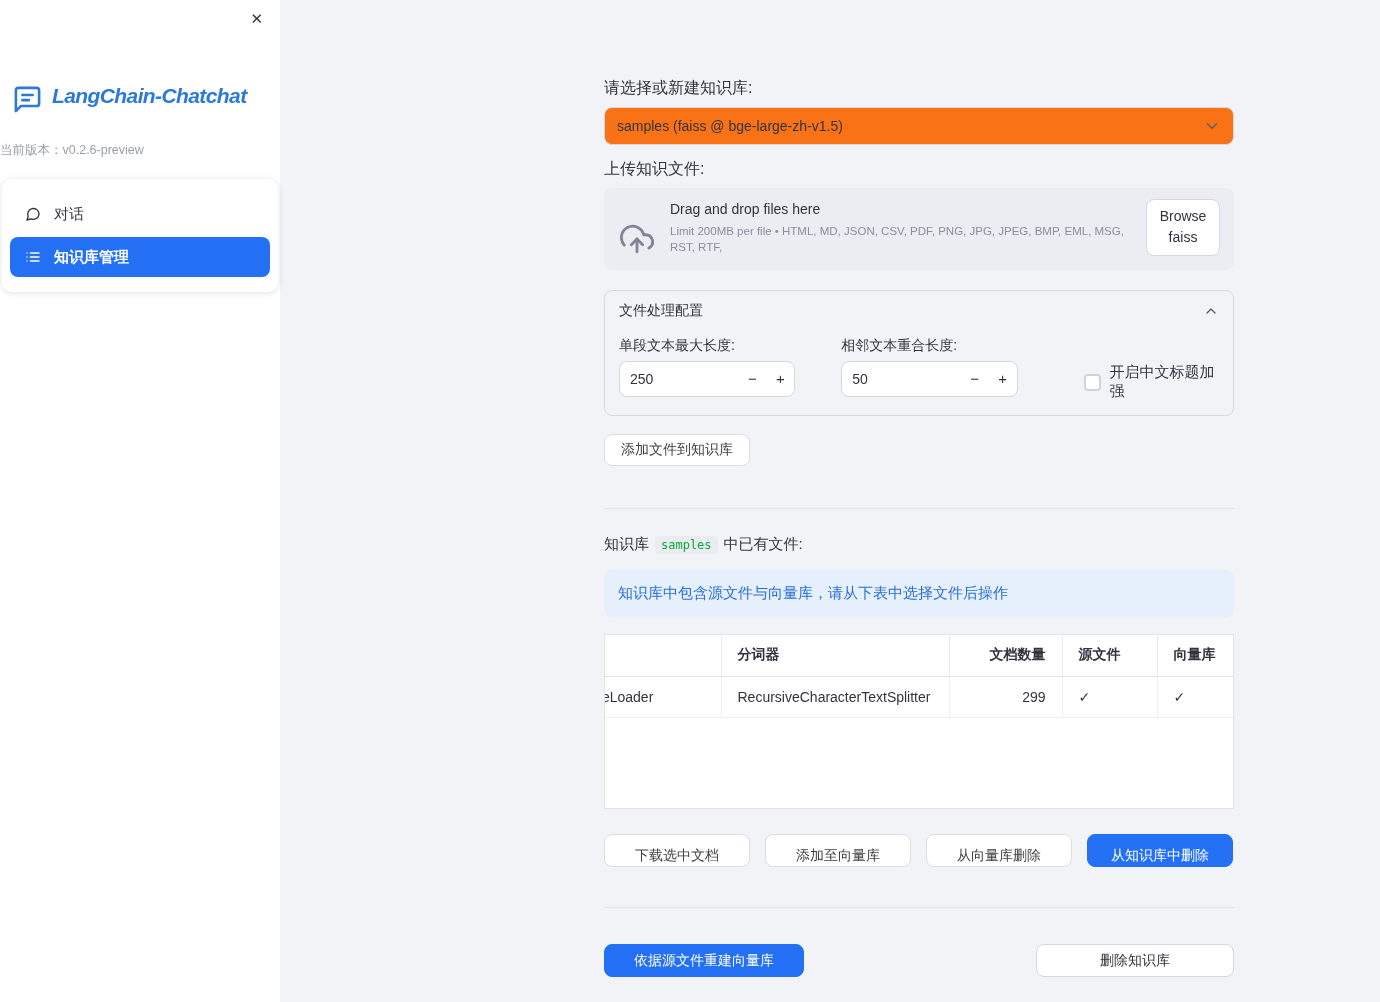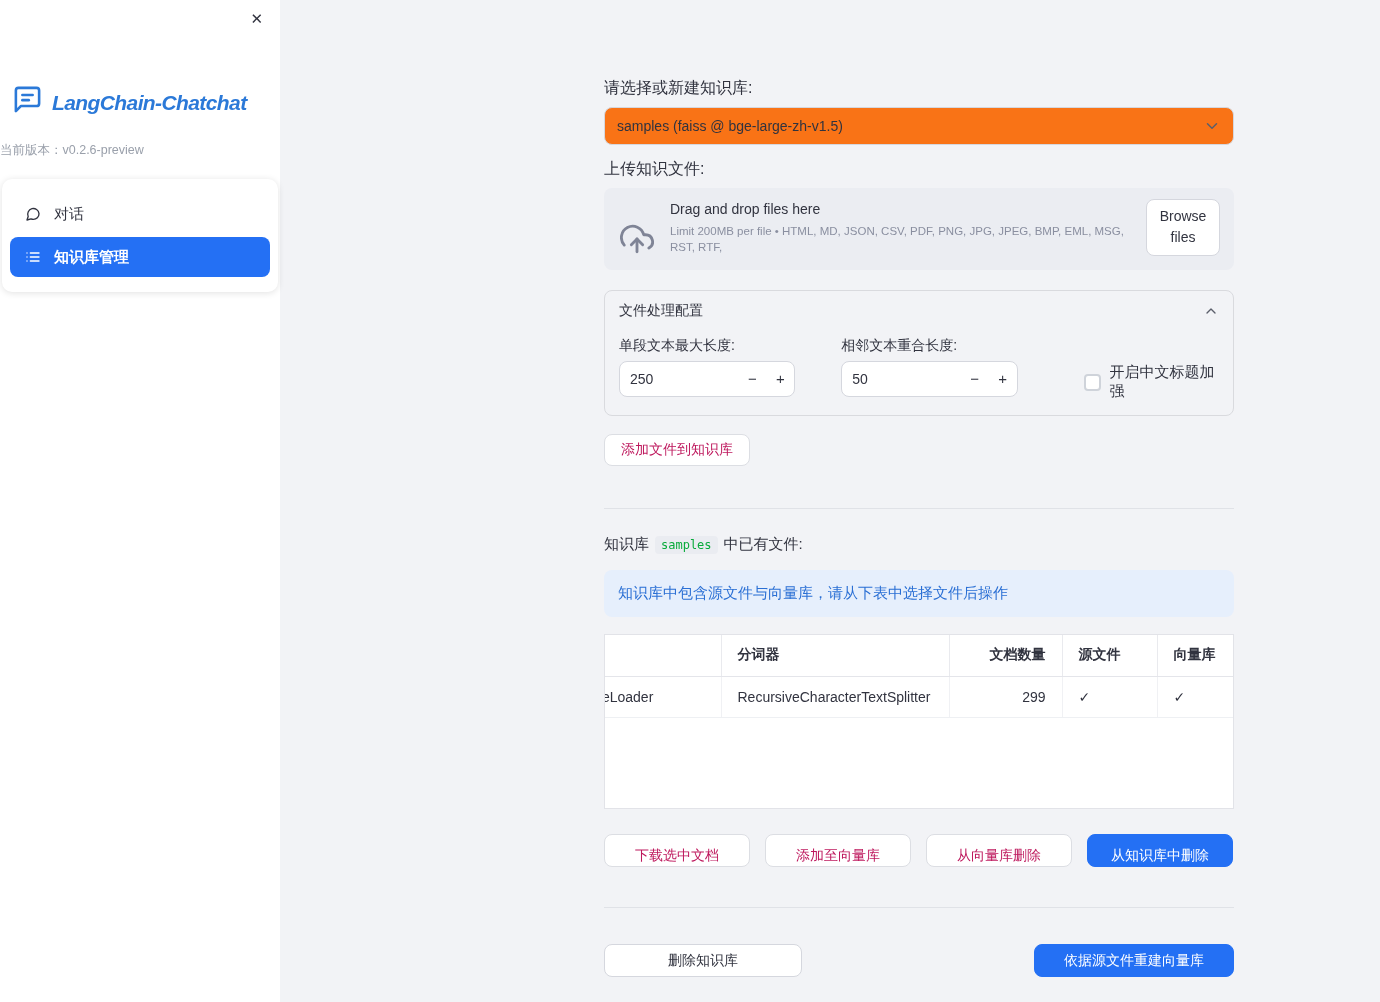--- a/index.html
+++ b/index.html
@@ -15,21 +15,21 @@
     width:1380px;height:1002px;overflow:hidden;
     font-family:"Liberation Sans",sans-serif;
     background:#f2f3f6;color:#31333f;
   }
   .app{display:flex;width:1380px;height:1002px;}
 
   
   .sidebar{width:280px;flex-shrink:0;background:#ffffff;position:relative;}
   .close-btn{position:absolute;top:7px;right:13px;background:none;border:none;
     font-size:15px;color:#31333f;cursor:pointer;padding:4px;line-height:1;font-family:inherit;}
-  .logo{display:flex;align-items:flex-end;gap:9px;margin:84px 0 0 12px;}
+  .logo{display:flex;align-items:flex-start;gap:9px;margin:84px 0 0 12px;}
   .logo-icon svg{width:31px;height:31px;display:block;color:var(--brand);}
   .logo-text{font-size:21px;font-weight:700;font-style:italic;color:var(--brand);letter-spacing:-0.6px;white-space:nowrap;}
   .version{margin-top:27px;padding-right:15px;color:#9aa0ab;font-size:12.5px;}
   .menu-card{margin:20px 2px 0 2px;background:#ffffff;border-radius:10px;
     padding:12px 8px;box-shadow:0 1px 7px rgba(0,0,0,0.12);}
   .menu-item{display:flex;align-items:center;gap:13px;height:40px;padding:0 15px;
     border-radius:8px;font-size:15px;color:#31333f;cursor:pointer;margin:3px 0;}
   .menu-item .mi-icon svg{width:16px;height:16px;display:block;}
   .menu-item.active{background:var(--primary);color:#ffffff;font-weight:700;}
 
@@ -64,21 +64,21 @@
   .numval{flex:1;font-size:14px;}
   .step{width:28px;background:none;border:none;color:#31333f;font-size:15px;
     cursor:pointer;font-family:inherit;padding:0;}
   .chkwrap{display:flex;align-items:center;gap:9px;margin-left:20px;margin-top:31px;cursor:pointer;}
   .chkbox{width:17px;height:17px;border:2px solid #cfd3da;border-radius:4px;background:#ffffff;flex-shrink:0;}
   .chklabel{font-size:15px;}
 
   .btn{font-family:inherit;font-size:14px;border-radius:8px;height:33px;padding:0 16px;
     cursor:pointer;white-space:nowrap;}
   .btn.secondary{background:#ffffff;border:1px solid #d5d7de;color:#31333f;}
-  .btn.secondary.dim{color:#be185d;border-color:#dcdee3;}
+  .btn.secondary.dim{color:#404040;border-color:#dcdee3;}
   .btn.primary{background:var(--primary);border:1px solid var(--primary);color:#ffffff;}
   .add-btn{margin-top:18px;height:32px;}
 
   .divider{border:none;border-top:1px solid #e0e2e7;margin:0;}
   .div1{margin-top:42px;}
   .div2{margin-top:40px;}
 
   .kb-line{margin-top:26px;font-size:15px;display:flex;align-items:center;gap:6px;}
   .kb-code{font-family:"DejaVu Sans Mono",monospace;font-size:12px;color:var(--code-green);
     background:#eaecf1;border-radius:4px;padding:2px 6px;}
@@ -173,21 +173,21 @@
               <line x1="12" y1="12" x2="12" y2="21"></line>
             <path d="M20.39 18.39A5 5 0 0 0 18 9h-1.26A8 8 0 1 0 3 16.3"></path>
           </svg>
         </span>
         <div class="up-text">
           <div class="drag">Drag and drop files here</div>
           <div class="limit">
             <div>Limit 200MB per file • HTML, MD, JSON, CSV, PDF, PNG, JPG, JPEG, BMP, EML, MSG, RST, RTF,</div>
           </div>
         </div>
-        <button class="browse">Browse files</button>
+        <button class="browse">Browse faiss</button>
       </div>
 
       <section class="config">
         <div class="config-head">
           <span>文件处理配置</span>
           <span class="chev">
             <svg viewBox="0 0 24 24" fill="none" stroke="currentColor" stroke-width="2" stroke-linecap="round" stroke-linejoin="round">
                 <polyline points="6 15 12 9 18 15"></polyline>
               </svg>
           </span>
@@ -263,19 +263,19 @@
       <div class="btn-row">
         <button class="btn secondary dim">下载选中文档</button>
         <button class="btn secondary dim">添加至向量库</button>
         <button class="btn secondary dim">从向量库删除</button>
         <button class="btn primary">从知识库中删除</button>
       </div>
 
       <hr class="divider div2">
 
       <div class="bottom-row">
+        <button class="btn primary rebuild">依据源文件重建向量库</button>
         <button class="btn secondary delete-kb">删除知识库</button>
-        <button class="btn primary rebuild">依据源文件重建向量库</button>
       </div>
 
     </div>
   </main>
 </div>
 
 </body></html>

